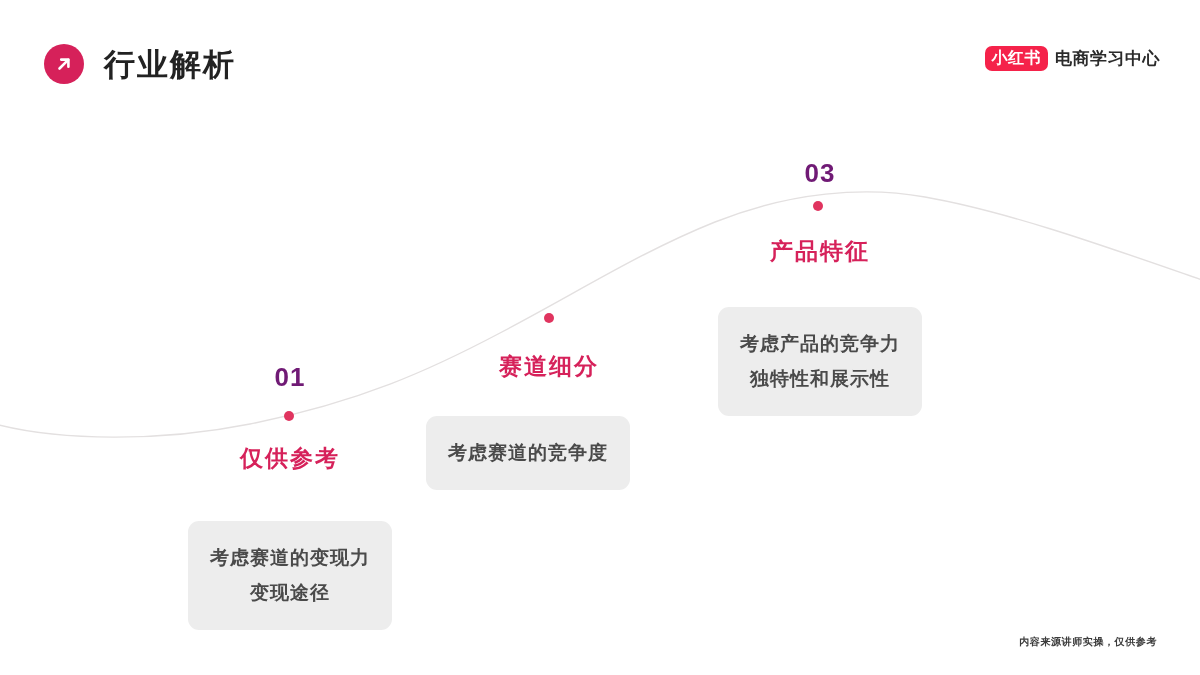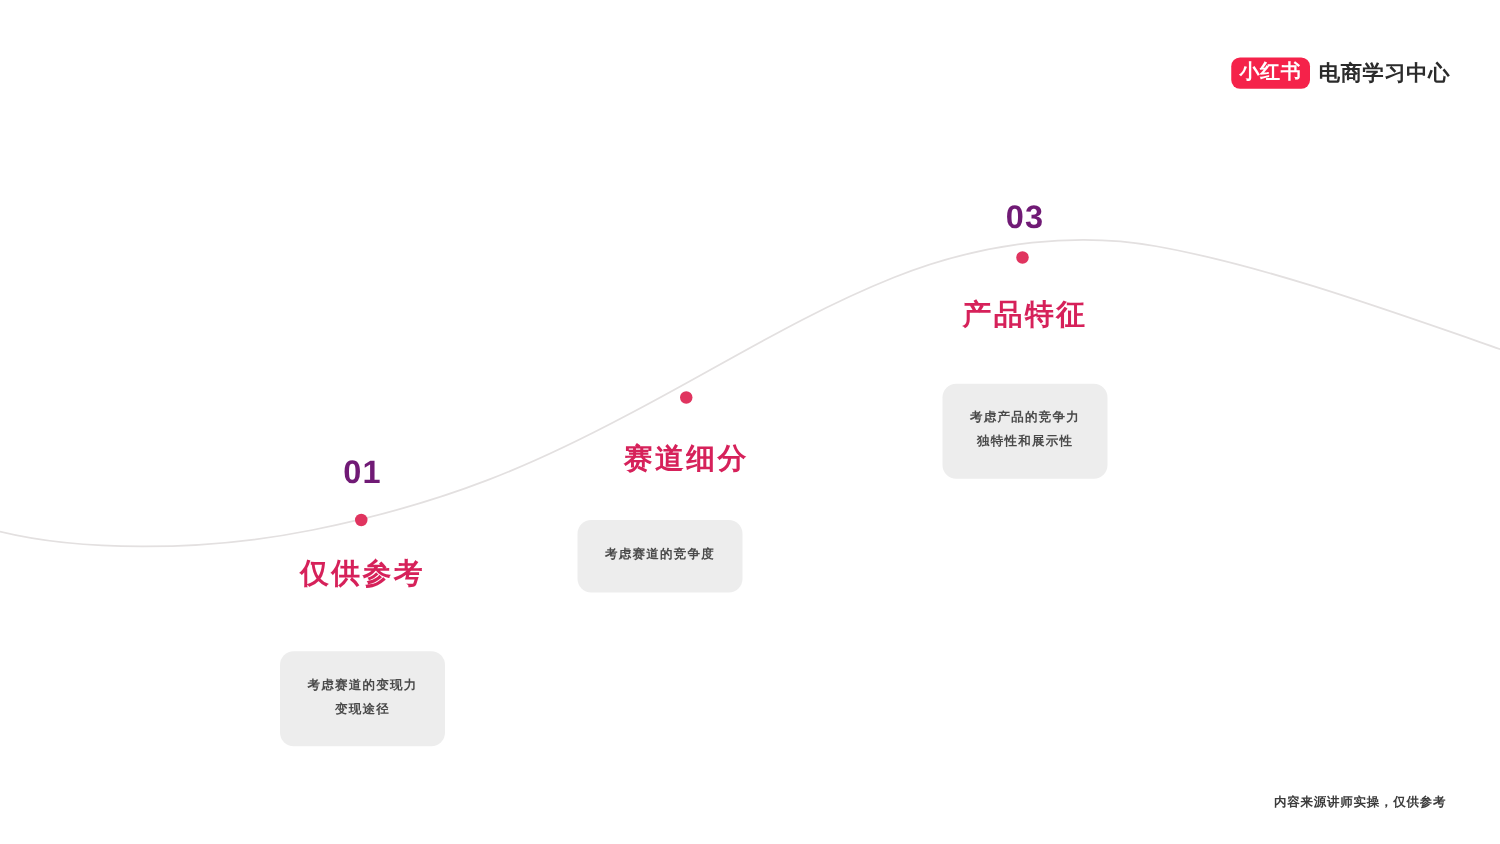--- a/index.html
+++ b/index.html
@@ -112,21 +112,21 @@
     letter-spacing: 2px;
     line-height: 1;
     white-space: nowrap;
   }
   .step-card {
     display: inline-block;
     background: #ededed;
     border-radius: 11px;
     padding: 19px 22px 20px 22px;
     color: #4a4a4a;
-    font-size: 10px;
+    font-size: 19px;
     font-weight: bold;
     line-height: 1.85;
     letter-spacing: 1px;
     white-space: nowrap;
   }
   .step-card div { text-align: center; }
 
   
   .footer-note {
     position: absolute;
@@ -137,20 +137,31 @@
     color: #3c3c3c;
     letter-spacing: 0.6px;
     white-space: nowrap;
   }
 </style>
 </head>
 <body>
 
 <div id="slide">
 
+  <div class="header-title-group">
+    <div class="title-badge" style="background: rgb(214, 33, 90);">
+      <svg width="22" height="22" viewBox="0 0 22 22" aria-hidden="true">
+        <g stroke="#ffffff" stroke-width="2.6" stroke-linecap="round" stroke-linejoin="round" fill="none">
+          <line x1="6.5" y1="15.5" x2="15.2" y2="6.8"></line>
+          <polyline points="8.2,6.6 15.4,6.6 15.4,13.8"></polyline>
+        </g>
+      </svg>
+    </div>
+    <div class="page-title">行业解析</div>
+  </div>
 
   <div class="brand-group">
     <div class="brand-badge" style="background: rgb(245, 34, 74);">小红书</div>
     <div class="brand-text">电商学习中心</div>
   </div>
 
   <svg class="curve-layer" viewBox="0 0 1200 675">
     <path d="M -5 424 C 60 441, 160 442, 250 424
              C 360 402, 430 370, 500 333
              C 575 294, 640 252, 715 222

